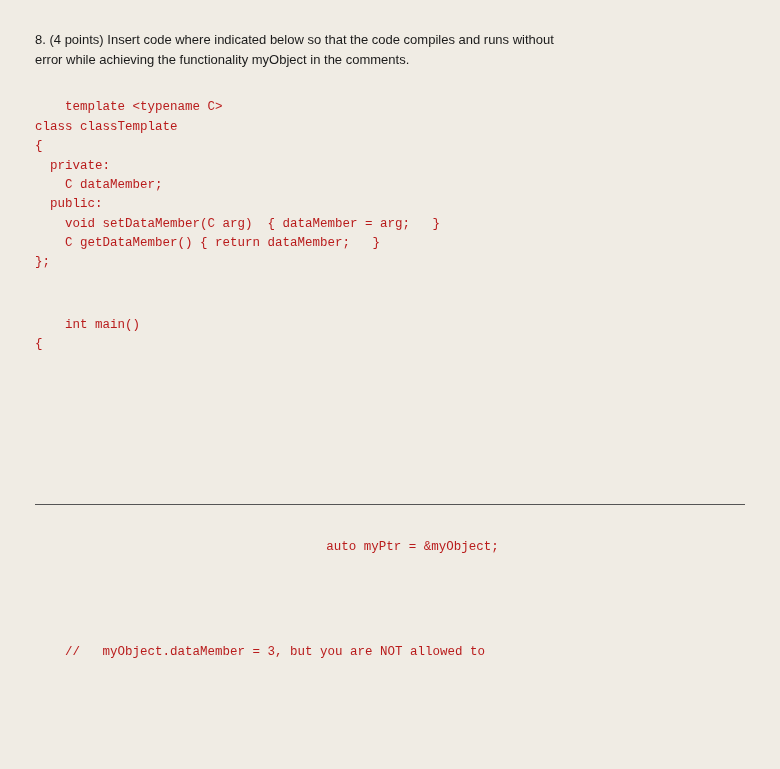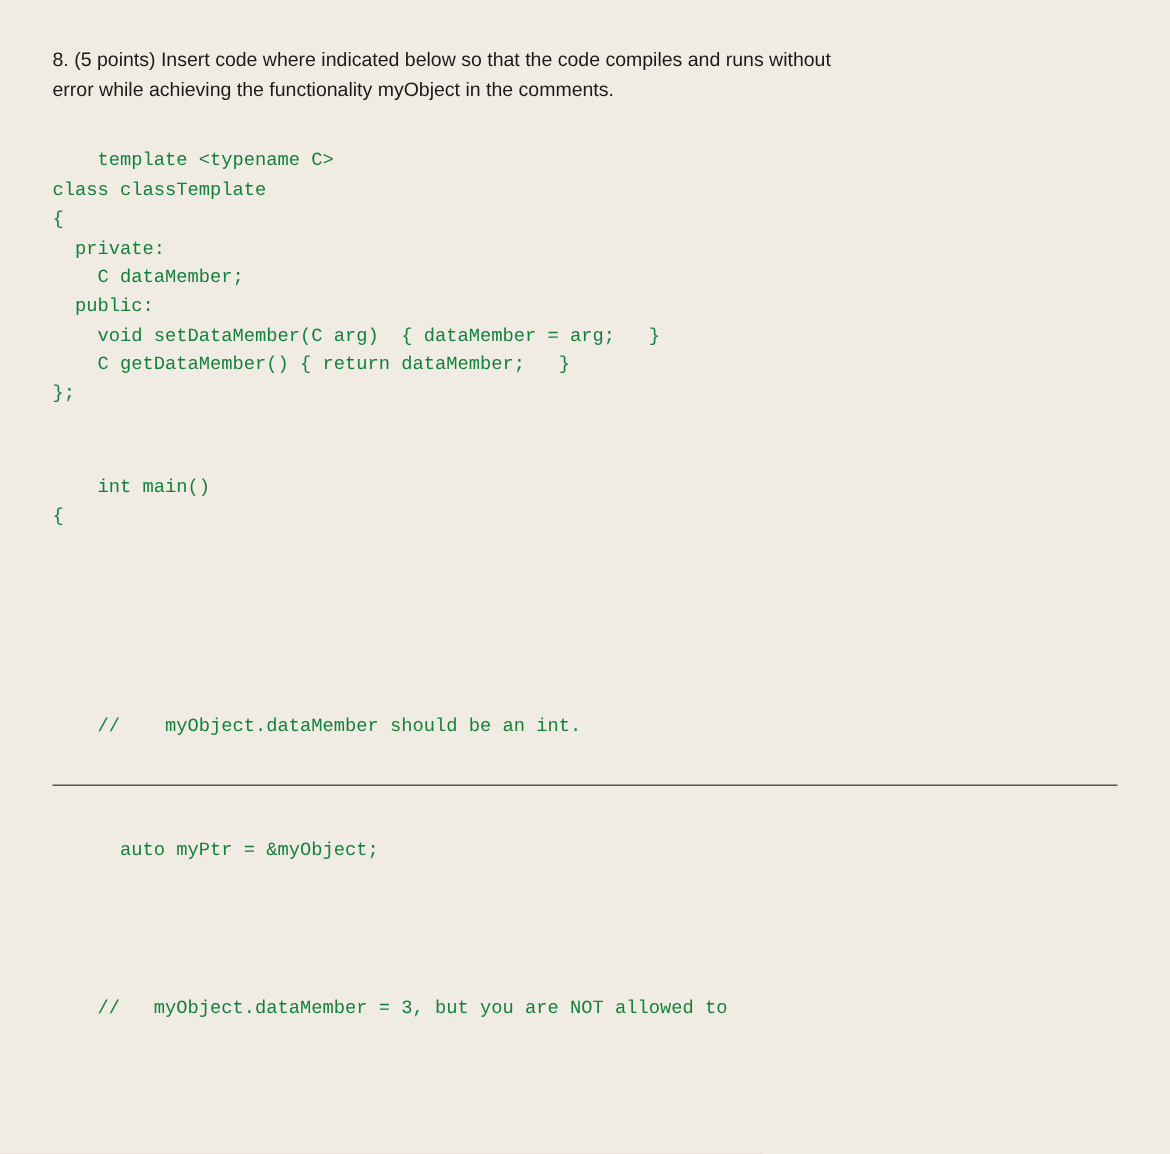--- a/index.html
+++ b/index.html
@@ -28,21 +28,21 @@
       font-family: Arial, sans-serif;
       font-size: 13px;
       color: #1a1a1a;
       line-height: 1.5;
       margin-bottom: 10px;
     }
 
     .code-block {
       font-family: 'Courier New', Courier, monospace;
       font-size: 12.5px;
-      color: #15803d;
+      color: #b91c1c;
       line-height: 1.55;
       white-space: pre;
     }
 
     .answer-line {
       border: none;
       border-top: 1.5px solid #555;
       margin: 10px 0 14px 0;
       width: 100%;
     }
@@ -50,21 +50,21 @@
     .section {
       margin-bottom: 4px;
     }
   </style>
 </head>
 <body>
 
 <div class="page">
   <div class="question-header">
     <span>8.</span>
-    <span>(5 points)</span>
+    <span>(4 points)</span>
     <span> Insert code where indicated below so that the code compiles and runs without</span><br>
     <span>error while achieving the functionality myObject in the comments.</span>
   </div>
 
   <div class="code-block section">
     <span>template &lt;typename C&gt;
 class classTemplate
 {
   private:
     C dataMember;
@@ -75,27 +75,26 @@
   </div>
 
   <div class="code-block section">
     <span>int main()
 {</span>
   </div>
 
   <div class="code-block section">
     <br>
     <br>
-    <span>//    myObject.dataMember should be an int.</span>
   </div>
 
   <hr class="answer-line">
 
 
-  <div class="code-block section" style="margin-top:2px; margin-bottom:8px;">
+  <div class="code-block section" style="margin-top:2px; margin-bottom:8px;text-align:center;">
     <span>  auto myPtr = &amp;myObject;</span>
   </div>
 
   <div class="code-block section">
     <br>
     <span>//   myObject.dataMember = 3, but you are NOT allowed to</span><br>
     
   </div>
 
 </div>

